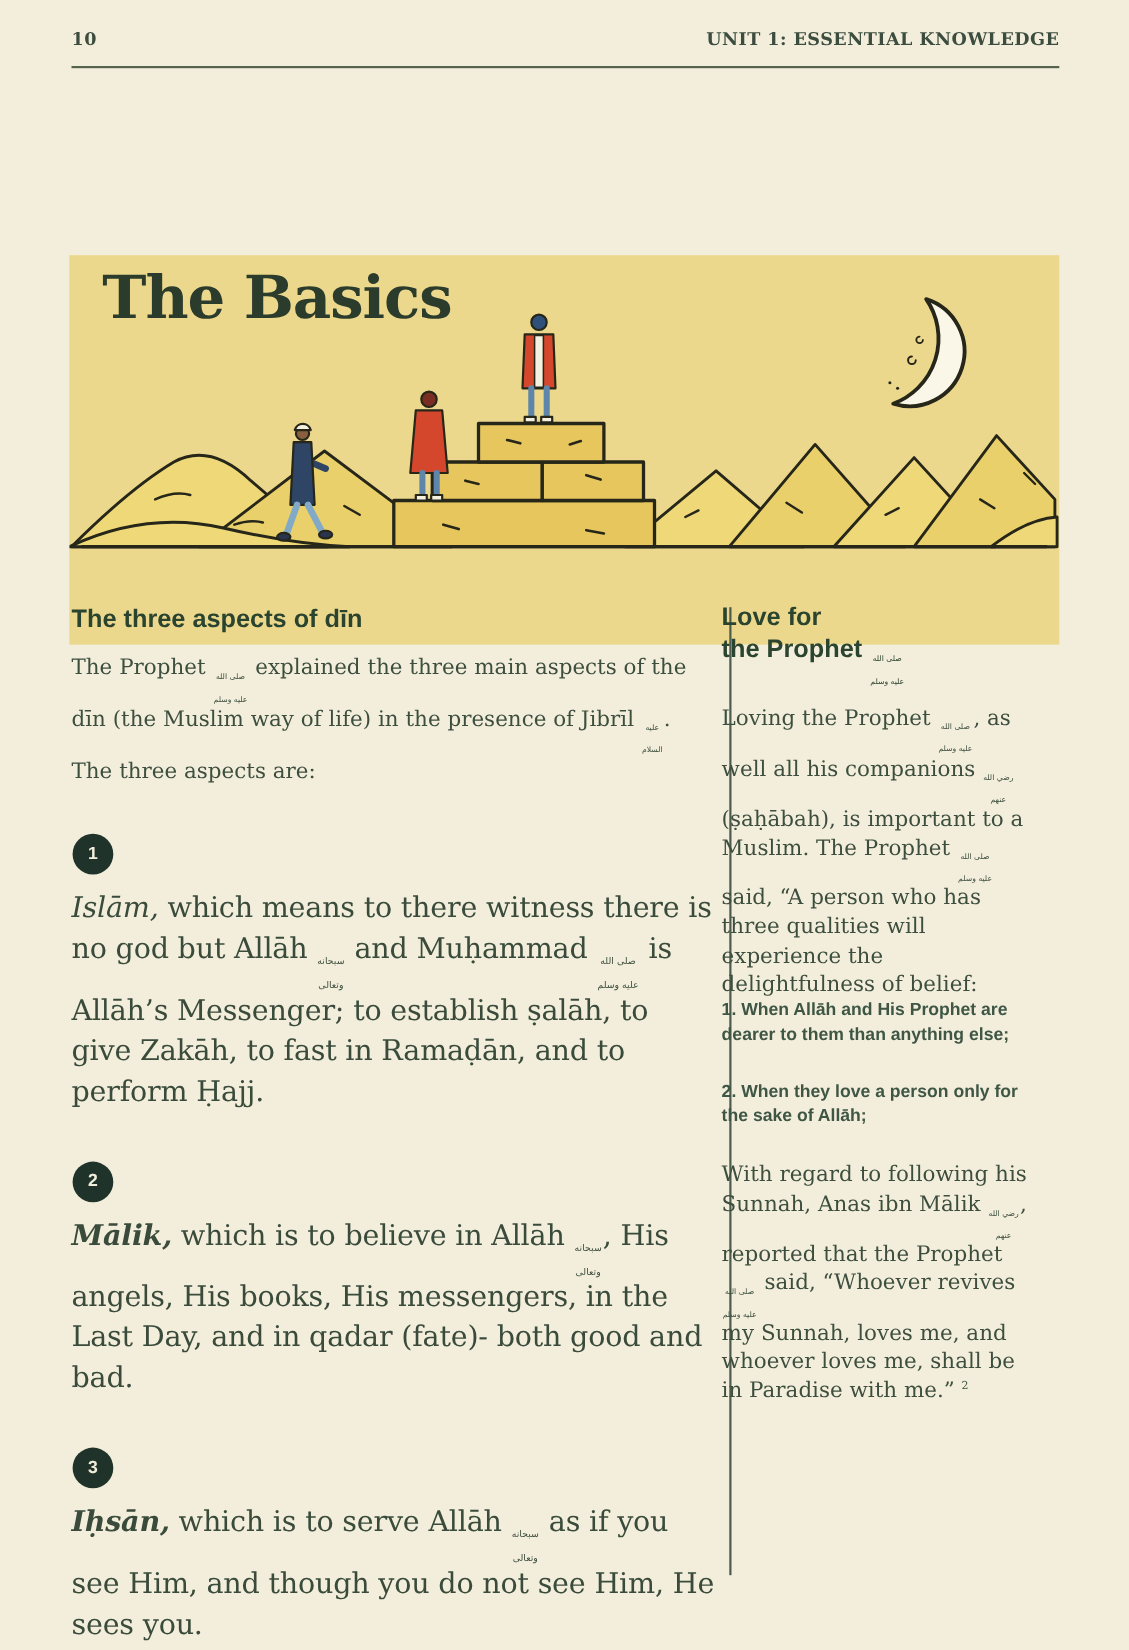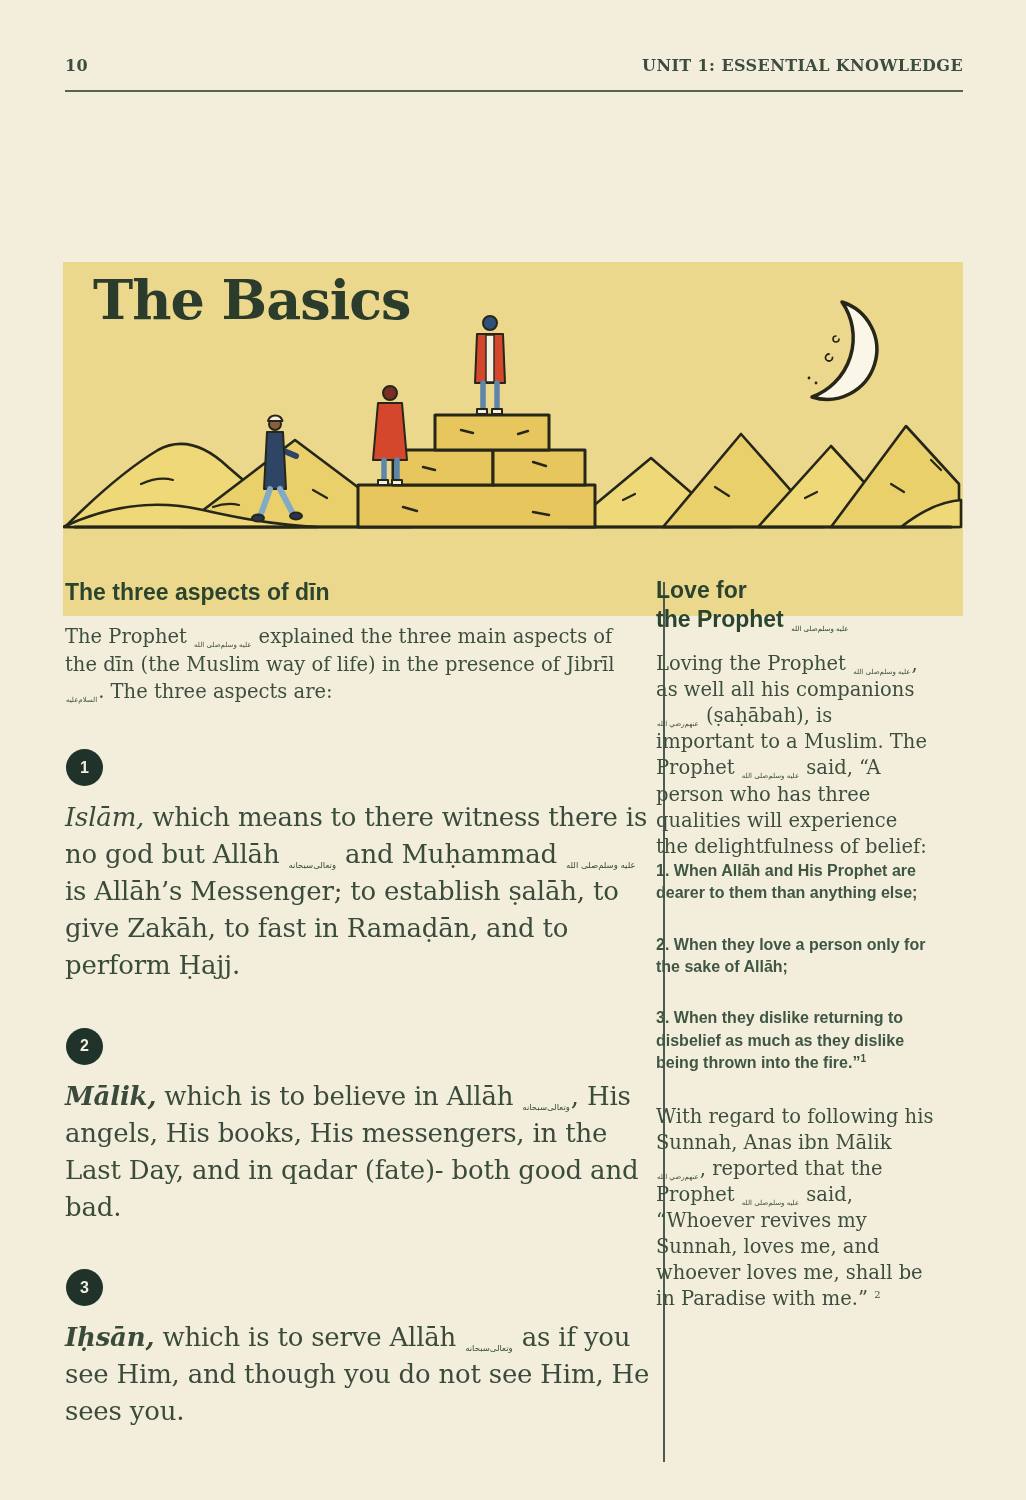--- a/index.html
+++ b/index.html
@@ -2,21 +2,21 @@
 <html><head>
 <meta charset="utf-8">
 <style>
   html,body{margin:0;padding:0;}
   body{
     width:1026px;height:1500px;position:relative;overflow:hidden;
     background:#f2eedb;
     font-family:"DejaVu Serif",serif;
     color:#3d4e3e;
   }
-  .page{position:absolute;inset:0;margin-top:30px;}
+  .page{position:absolute;inset:0;}
 
   
   .page-header{
     position:absolute;left:65px;top:26px;width:898px;
     display:flex;justify-content:space-between;align-items:flex-end;
     font-family:"DejaVu Serif",serif;font-weight:bold;font-size:16px;
     letter-spacing:.4px;color:#3c4c3e;
   }
   .header-rule{position:absolute;left:65px;top:60px;width:898px;height:0;
     border-top:2px solid #55634f;}
@@ -55,24 +55,24 @@
   .hadith-list{margin:0 0 14px 0;}
   .hadith-item{
     font-family:"Liberation Sans","DejaVu Sans",sans-serif;
     font-weight:600;font-size:16px;line-height:1.4;color:#3f5645;
     margin-bottom:29px;
   }
   .para2{margin-top:40px;}
 
   
   .sym{
-    display:inline-flex;flex-direction:row;align-items:center;
+    display:inline-flex;flex-direction:column;align-items:center;
     font-family:"DejaVu Sans",sans-serif;font-weight:normal;font-style:normal;
     font-size:7px;line-height:1.05;vertical-align:-4px;margin:0 1px;
-    color:inherit;letter-spacing:0;
+    color:inherit;letter-spacing:0;gap:13px;
   }
   .aspect-text .sym{font-size:8.5px;vertical-align:-5px;}
   sup{font-size:10px;line-height:0;}
 </style>
 </head>
 <body>
 
 <div class="page">
 
   <header class="page-header">
@@ -210,21 +210,20 @@
             <span>رضي الله</span>
             <span>عنهم</span>
           </span><span> (ṣaḥābah), is important to a Muslim. The Prophet </span><span class="sym">
             <span>صلى الله</span>
             <span>عليه وسلم</span>
           </span><span> said, “A person who has three qualities will experience the delightfulness of belief:</span></p>
 
       <div class="hadith-list">
         <div class="hadith-item"><span style="font-weight: bold;">1.</span><span> When Allāh and His Prophet are dearer to them than anything else;</span></div>
         <div class="hadith-item"><span style="font-weight: bold;">2.</span><span> When they love a person only for the sake of Allāh;</span></div>
-        <div class="hadith-item"><span style="font-weight: bold;">3.</span><span> When they dislike returning to disbelief as much as they dislike being thrown into the fire.”</span><sup>1</sup></div>
       </div>
 
       <p class="serif para2"><span>With regard to following his Sunnah, Anas ibn Mālik </span><span class="sym">
             <span>رضي الله</span>
             <span>عنهم</span>
           </span><span>, reported that the Prophet </span><span class="sym">
             <span>صلى الله</span>
             <span>عليه وسلم</span>
           </span><span> said, “Whoever revives my Sunnah, loves me, and whoever loves me, shall be in Paradise with me.” </span><sup>2</sup></p>
     </aside>

